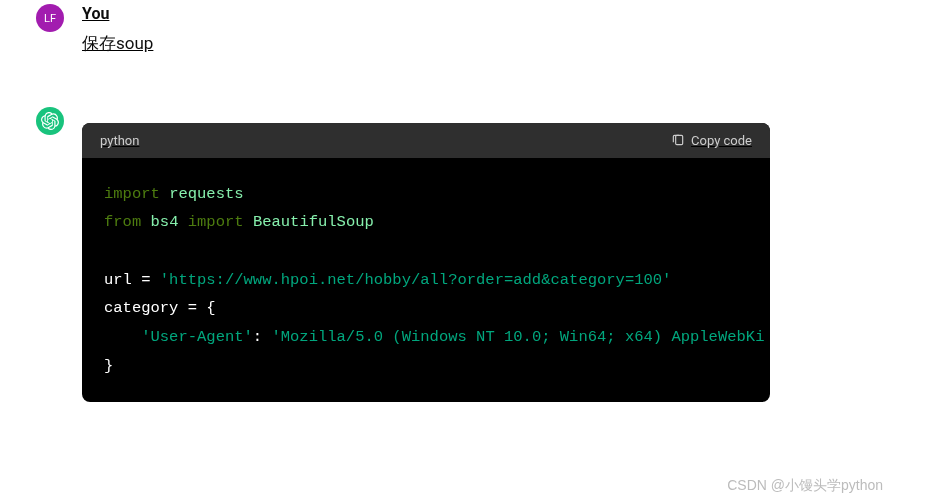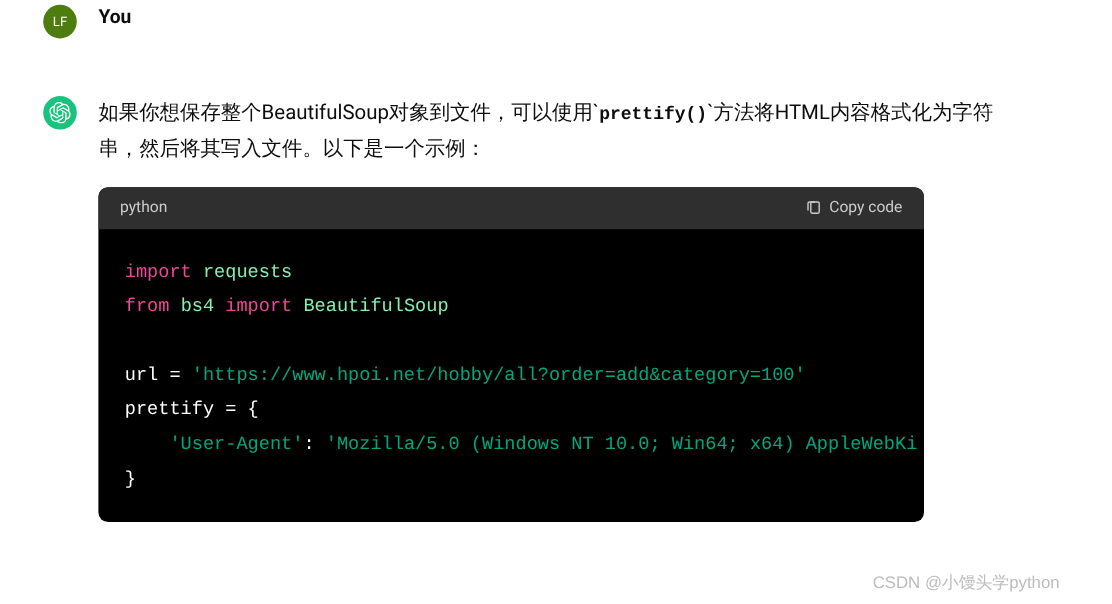--- a/index.html
+++ b/index.html
@@ -27,32 +27,33 @@
       flex-shrink: 0;
       margin-left: 36px;
       margin-right: 18px;
       display: flex;
       align-items: center;
       justify-content: center;
       font-size: 11px;
       color: white;
     }
     .avatar-user {
-      background: #4d7c0f;
+      background: #a21caf;
     }
     .avatar-gpt {
       background: #19c37d;
     }
     .avatar-gpt svg {
       width: 18px;
       height: 18px;
     }
     .content {
       flex: 1;
       padding-right: 71px;
+      text-decoration: underline;
     }
     .sender-name {
       font-weight: 700;
       font-size: 16px;
       color: #0d0d0d;
       margin-bottom: 6px;
     }
     .message-text {
       font-size: 17px;
       color: #0d0d0d;
@@ -92,21 +93,21 @@
     }
     .code-body {
       padding: 22px 22px;
       font-family: "Courier New", Consolas, monospace;
       font-size: 15.5px;
       line-height: 1.85;
       color: #ffffff;
       white-space: pre;
       overflow: hidden;
     }
-    .kw { color: #ec4899; }
+    .kw { color: #4d7c0f; }
     .mod { color: #86efac; }
     .str { color: #00a67d; }
     .var { color: #ffffff; }
     .watermark {
       position: absolute;
       bottom: 8px;
       right: 44px;
       font-size: 14px;
       color: #bcbcbc;
       font-family: sans-serif;
@@ -115,49 +116,47 @@
   </style>
 </head>
 <body>
 
 <div class="message">
   <div class="avatar avatar-user">
     <span>LF</span>
   </div>
   <div class="content">
     <div class="sender-name">You</div>
+    <div class="message-text">保存soup</div>
   </div>
 </div>
 
 <div class="message">
   <div class="avatar avatar-gpt">
     <svg viewBox="0 0 24 24" fill="white">
       <path d="M22.282 9.821a6 6 0 0 0-.516-4.91 6.05 6.05 0 0 0-6.51-2.9A6 6 0 0 0 4.981 4.18a6 6 0 0 0-3.998 2.9 6.05 6.05 0 0 0 .743 7.097 6 6 0 0 0 .51 4.911 6.05 6.05 0 0 0 6.515 2.9A6 6 0 0 0 13.26 24a6.06 6.06 0 0 0 5.772-4.206 6 6 0 0 0 3.997-2.9 6.06 6.06 0 0 0-.747-7.073M13.26 22.43a4.48 4.48 0 0 1-2.876-1.04l.141-.081 4.779-2.758a.8.8 0 0 0 .392-.681v-6.737l2.02 1.168a.07.07 0 0 1 .038.052v5.583a4.504 4.504 0 0 1-4.494 4.494M3.6 18.304a4.47 4.47 0 0 1-.535-3.014l.142.085 4.783 2.759a.77.77 0 0 0 .78 0l5.843-3.369v2.332a.08.08 0 0 1-.033.062L9.74 19.95a4.5 4.5 0 0 1-6.14-1.646M2.34 7.896a4.49 4.49 0 0 1 2.366-1.973V11.6a.77.77 0 0 0 .388.676l5.815 3.355-2.02 1.168a.08.08 0 0 1-.071 0l-4.83-2.786A4.504 4.504 0 0 1 2.34 7.872m16.597 3.855-5.833-3.387L15.119 7.2a.08.08 0 0 1 .071 0l4.83 2.791a4.494 4.494 0 0 1-.676 8.105v-5.678a.8.8 0 0 0-.407-.667m2.01-3.023-.141-.085-4.774-2.782a.78.78 0 0 0-.785 0L9.409 9.23V6.897a.07.07 0 0 1 .028-.061l4.83-2.787a4.5 4.5 0 0 1 6.68 4.66m-12.64 4.135-2.02-1.164a.08.08 0 0 1-.038-.057V6.075a4.5 4.5 0 0 1 7.375-3.453l-.142.08-4.778 2.758a.8.8 0 0 0-.393.681zm1.097-2.365 2.602-1.5 2.607 1.5v2.999l-2.597 1.5-2.607-1.5Z"></path>
     </svg>
   </div>
   <div class="content">
-    <div class="message-text">
-      <span>如果你想保存整个BeautifulSoup对象到文件，可以使用`</span><span class="inline-code">prettify()</span><span>`方法将HTML内容格式化为字符串，然后将其写入文件。以下是一个示例：</span>
-    </div>
 
     <div class="code-block">
       <div class="code-header">
         <span>python</span>
         <div class="copy-btn">
           <svg viewBox="0 0 24 24" fill="none" stroke="currentColor" stroke-width="2">
             <rect x="8" y="4" width="12" height="16" rx="2"></rect>
             <path d="M4 16V6a2 2 0 0 1 2-2h8"></path>
           </svg>
           <span>Copy code</span>
         </div>
       </div>
       <div class="code-body" id="code-body"><span class="kw">import</span><span> </span><span class="mod">requests</span><span>
 </span><span class="kw">from</span><span> </span><span class="mod">bs4</span><span> </span><span class="kw">import</span><span> </span><span class="mod">BeautifulSoup</span><span>
 
 </span><span class="var">url = </span><span class="str">'https://www.hpoi.net/hobby/all?order=add&amp;category=100'</span><span>
-</span><span class="var">prettify = {</span><span>
+</span><span class="var">category = {</span><span>
     </span><span class="str">'User-Agent'</span><span class="var">: </span><span class="str">'Mozilla/5.0 (Windows NT 10.0; Win64; x64) AppleWebKi</span><span>
 </span><span class="var">}</span></div>
     </div>
   </div>
 </div>
 
 <div class="watermark">CSDN @小馒头学python</div>
 
 </body></html>

